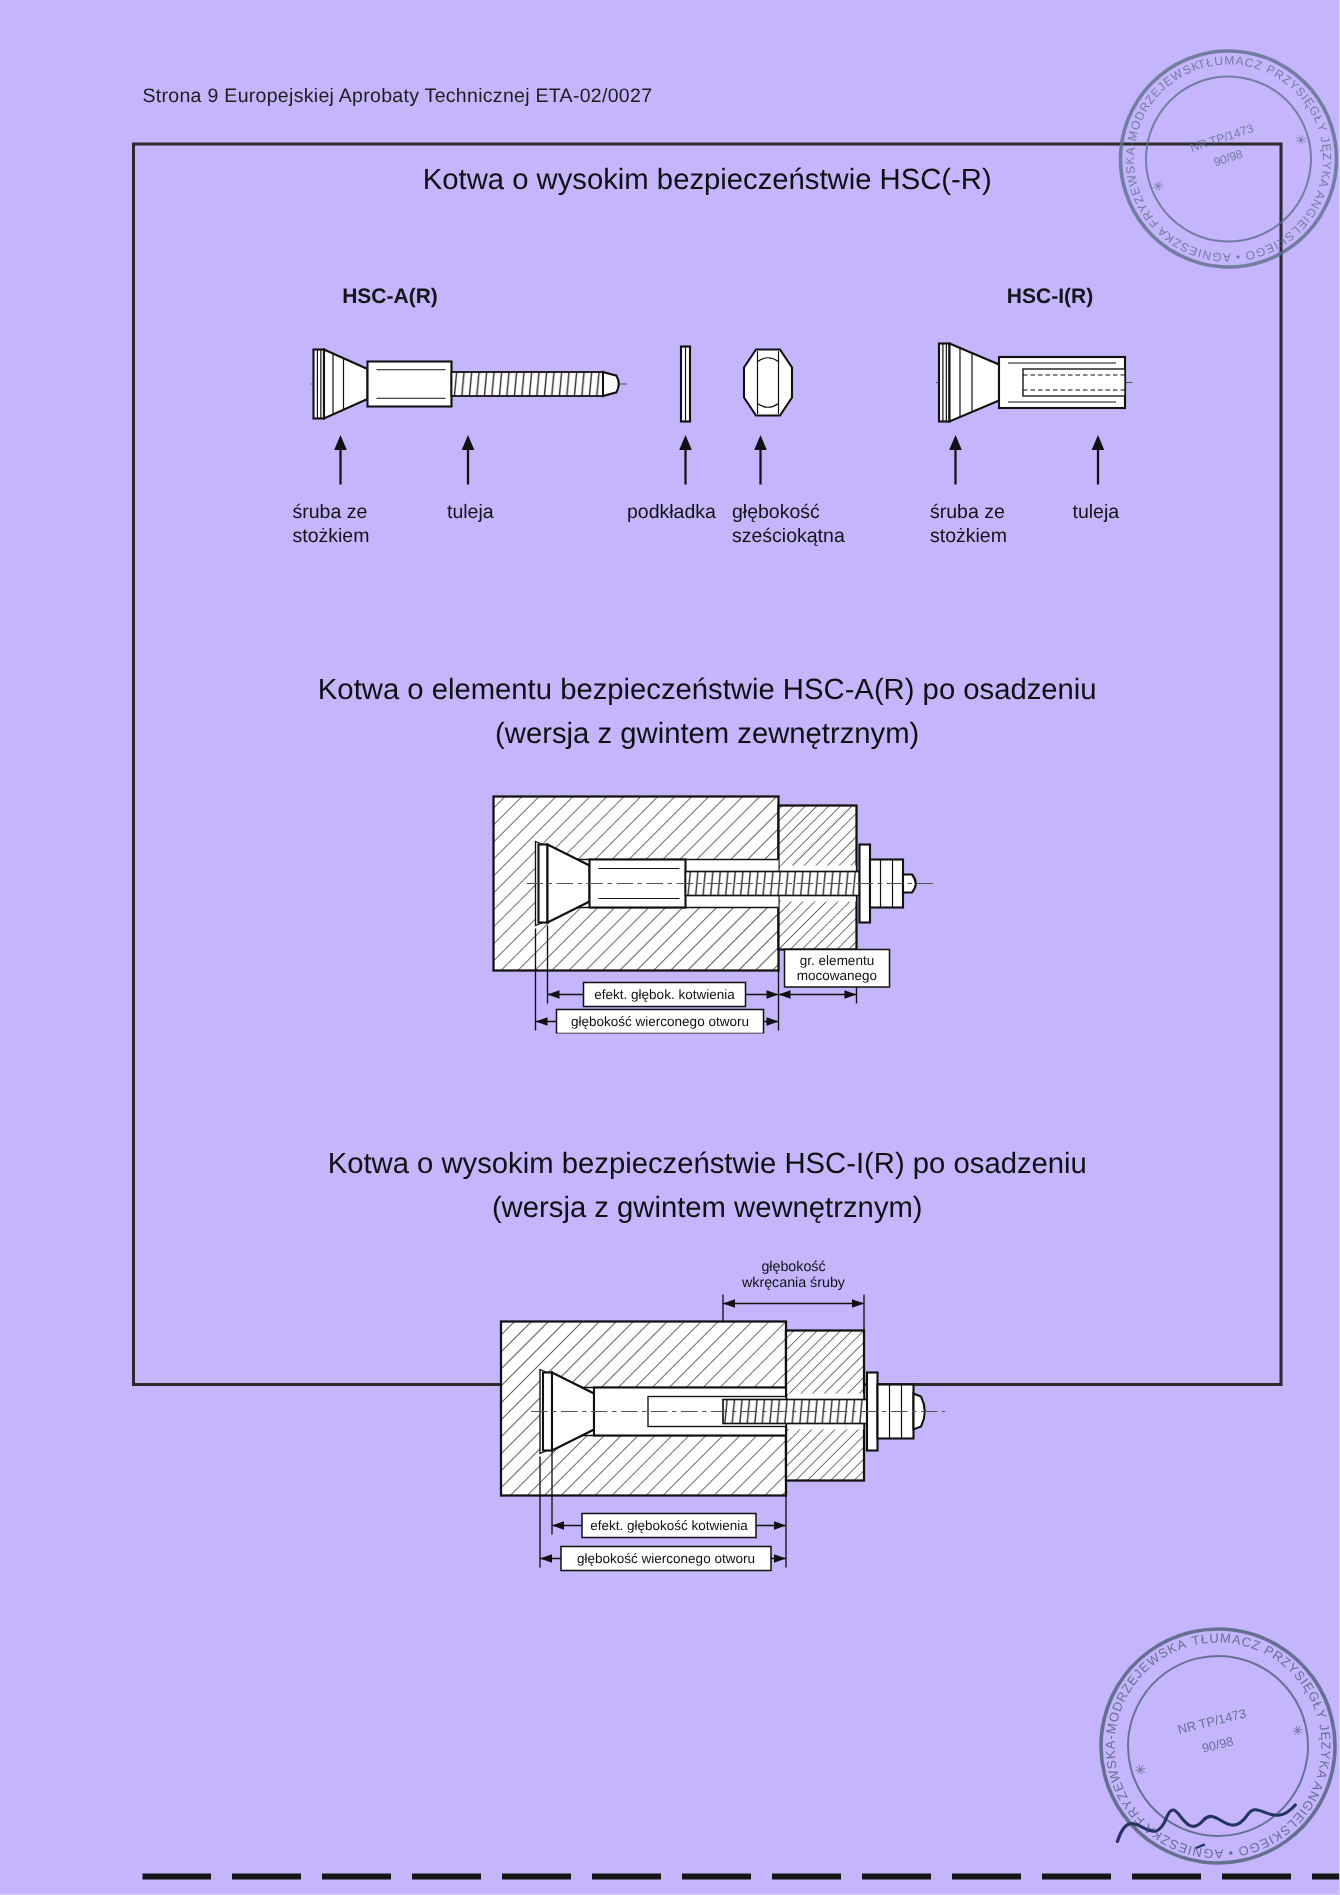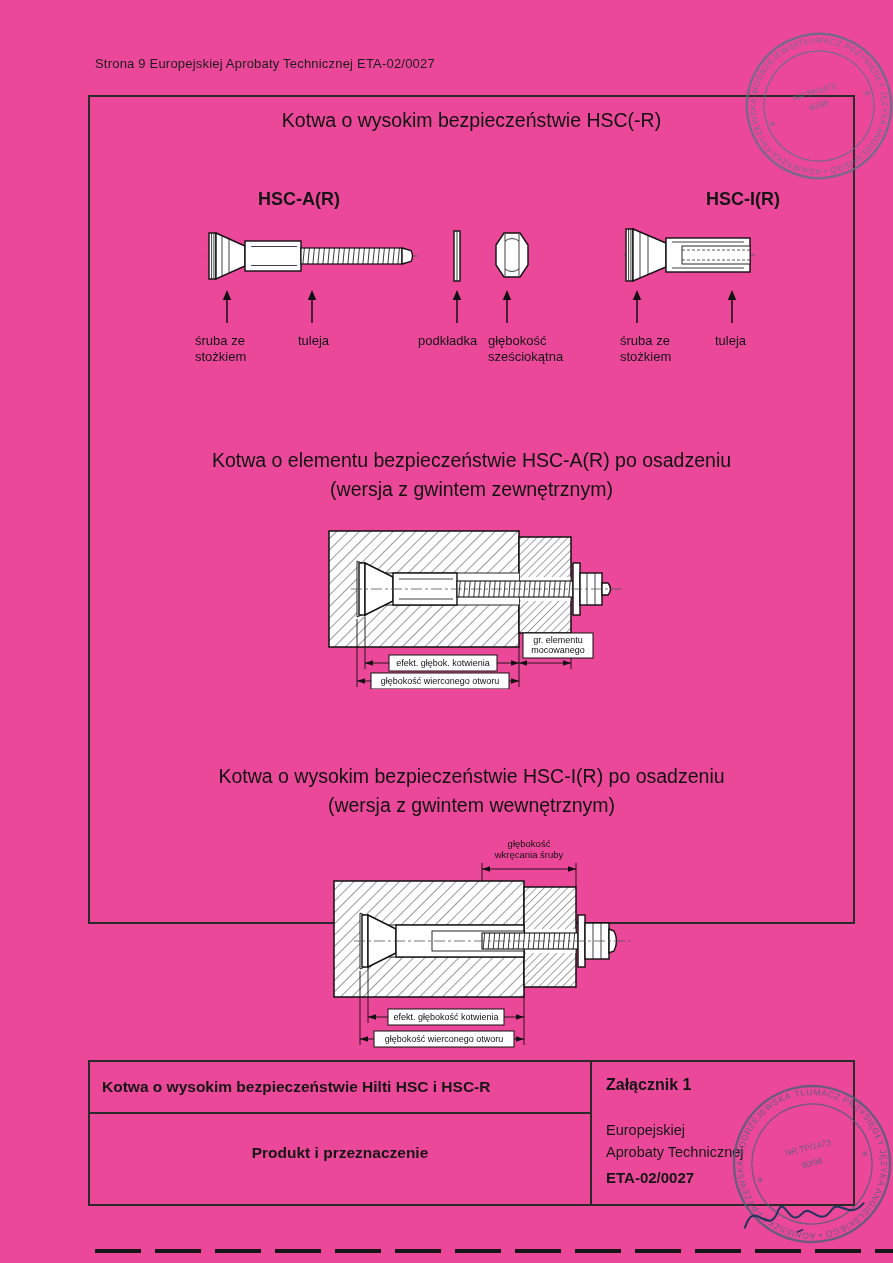--- a/index.html
+++ b/index.html
@@ -1,22 +1,22 @@
 <!DOCTYPE html>
 <html><head>
 <meta charset="utf-8">
 <style>
   html,body{margin:0;padding:0;background:#e8e8e8;}
-  .page{position:relative;width:893px;height:1263px;background:#ec4899;overflow:hidden;
+  .page{position:relative;width:893px;height:1263px;background:#c4b5fd;overflow:hidden;
         font-family:"Liberation Sans","DejaVu Sans",sans-serif;color:#151515;}
   .abs{position:absolute;}
   .header-line{position:absolute;left:95px;top:56px;font-size:13px;color:#1c1c1c;letter-spacing:.2px;}
   .main-box{position:absolute;left:88px;top:95px;width:767px;height:829px;border:2px solid #2a2a2a;box-sizing:border-box;}
   .ctitle{position:absolute;left:0;width:100%;text-align:center;font-size:19.5px;color:#101010;}
-  .variant{position:absolute;font-size:18px;font-weight:bold;text-align:right;}
+  .variant{position:absolute;font-size:14px;font-weight:bold;text-align:center;}
   .part-label{position:absolute;font-size:13px;line-height:1.22;color:#131313;}
   
   .footer{position:absolute;left:88px;top:1060px;width:767px;height:146px;border:2px solid #2a2a2a;box-sizing:border-box;}
   .vdiv{position:absolute;left:500px;top:0;width:2px;height:142px;background:#2a2a2a;}
   .hdiv{position:absolute;left:0;top:50px;width:500px;height:2px;background:#2a2a2a;}
   .f-r1l{position:absolute;left:12px;top:0;width:482px;height:50px;display:flex;align-items:center;font-weight:bold;font-size:15.5px;}
   .f-r1r{position:absolute;left:516px;top:14px;font-weight:bold;font-size:16px;}
   .f-r2l{position:absolute;left:0;top:52px;width:500px;text-align:center;padding-top:30px;font-weight:bold;font-size:15.5px;}
   .f-r2r{position:absolute;left:516px;top:58px;font-size:14.5px;line-height:1.5;}
   .f-eta{font-weight:bold;margin-top:3px;font-size:15px;}
@@ -239,32 +239,20 @@
       <text x="114" y="185" class="dtext">efekt. głębokość kotwienia</text>
       <line x1="28" y1="204" x2="192" y2="204" class="dl"></line>
       <polygon points="28,204 36,201.2 36,206.8" fill="#111"></polygon>
       <polygon points="192,204 184,201.2 184,206.8" fill="#111"></polygon>
       <rect x="42" y="196" width="140" height="16" class="lbox"></rect>
       <text x="112" y="207" class="dtext">głębokość wierconego otworu</text>
     </svg>
 
   </div>
 
-  <div class="footer">
-    <div class="vdiv"></div>
-    <div class="hdiv"></div>
-    <div class="f-r1l">Kotwa o wysokim bezpieczeństwie Hilti HSC i HSC-R</div>
-    <div class="f-r1r">Załącznik 1</div>
-    <div class="f-r2l">Produkt i przeznaczenie</div>
-    <div class="f-r2r">
-      <div>Europejskiej</div>
-      <div>Aprobaty Technicznej</div>
-      <div class="f-eta">ETA-02/0027</div>
-    </div>
-  </div>
 
   <svg class="abs stamp" style="left:726px;top:1078px" width="172" height="172" viewBox="0 0 172 172">
     <g transform="rotate(-14 86 86)" opacity="0.8">
       <circle cx="86" cy="86" r="78" fill="none" stroke="#4e6077" stroke-width="2.4"></circle>
       <circle cx="86" cy="86" r="60" fill="none" stroke="#4e6077" stroke-width="1.3"></circle>
       <defs>
           <path id="ringBot" d="M86,17 a69,69 0 1,1 -0.02,0" fill="none"></path>
         </defs>
       <text font-size="8.6" letter-spacing="0.6" fill="#4e6077"><textPath href="#ringBot">TŁUMACZ PRZYSIĘGŁY JĘZYKA ANGIELSKIEGO • AGNIESZKA FRYZEWSKA-MODRZEJEWSKA •</textPath></text>
       <text x="86" y="72" text-anchor="middle" font-size="8.5" fill="#4e6077">NR TP/1473</text>

